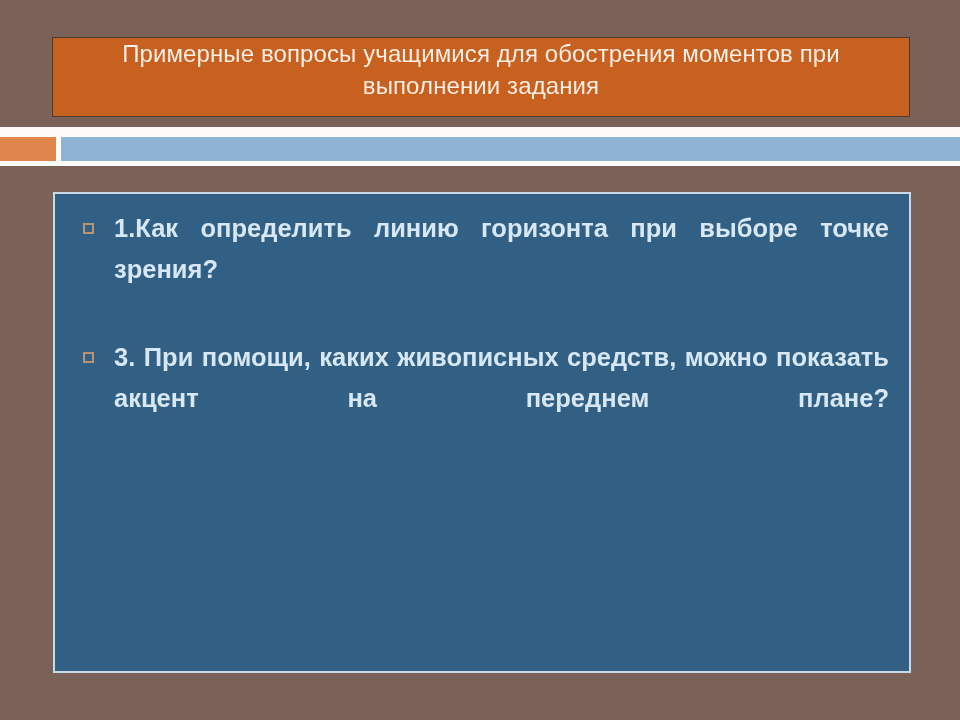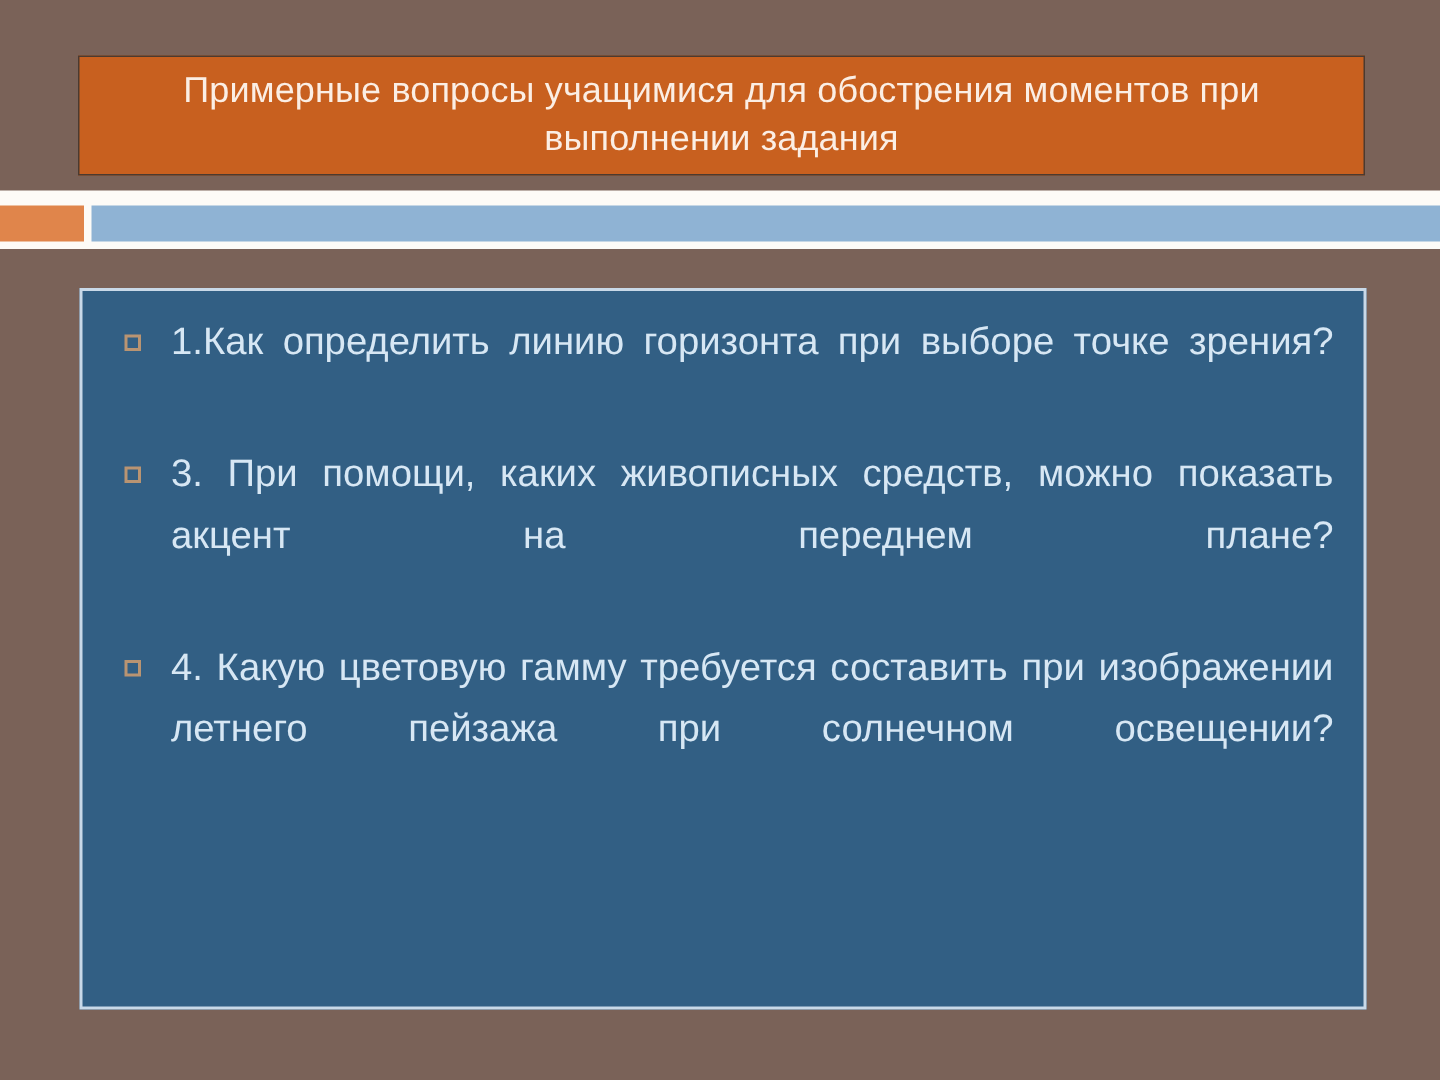--- a/index.html
+++ b/index.html
@@ -25,21 +25,20 @@
   .title-box {
     position: absolute;
     left: 52px;
     top: 37px;
     width: 858px;
     height: 80px;
     background: #c8601f;
     border: 1px solid #4b3a30;
     box-sizing: border-box;
     display: flex;
-    align-items: center;
     justify-content: center;
   }
   .title-text {
     color: #fbeee4;
     font-size: 24px;
     line-height: 32px;
     text-align: center;
     font-weight: normal;
     letter-spacing: 0.1px;
     padding: 0 18px;
@@ -81,20 +80,21 @@
     height: 481px;
     background: #325f84;
     border: 2px solid #c9d9e8;
     box-sizing: border-box;
     padding: 14px 20px 14px 14px;
   }
   .bullet-list {
     list-style: none;
     margin: 0;
     padding: 0;
+    font-weight: bold;
   }
   .bullet-item {
     position: relative;
     padding-left: 45px;
     margin-bottom: 6px;
     color: #d7e7f4;
     font-size: 25.5px;
     line-height: 41px;
     text-align: justify;
     text-justify: inter-word;
@@ -139,21 +139,17 @@
         <span class="bullet-marker"></span>
         <span class="bullet-text">1.Как определить линию горизонта при выборе точке зрения?</span>
       </li>
 
 
       <li class="bullet-item">
         <span class="bullet-marker"></span>
         <span class="bullet-text">3. При помощи, каких  живописных средств, можно показать акцент на переднем плане?</span>
       </li>
 
-      <li class="bullet-item">
-        <span class="bullet-marker"></span>
-        <span class="bullet-text">4. Какую цветовую гамму требуется составить при изображении летнего пейзажа при солнечном освещении?</span>
-      </li>
 
     </ul>
   </div>
 
 </div>
 
 </body></html>

